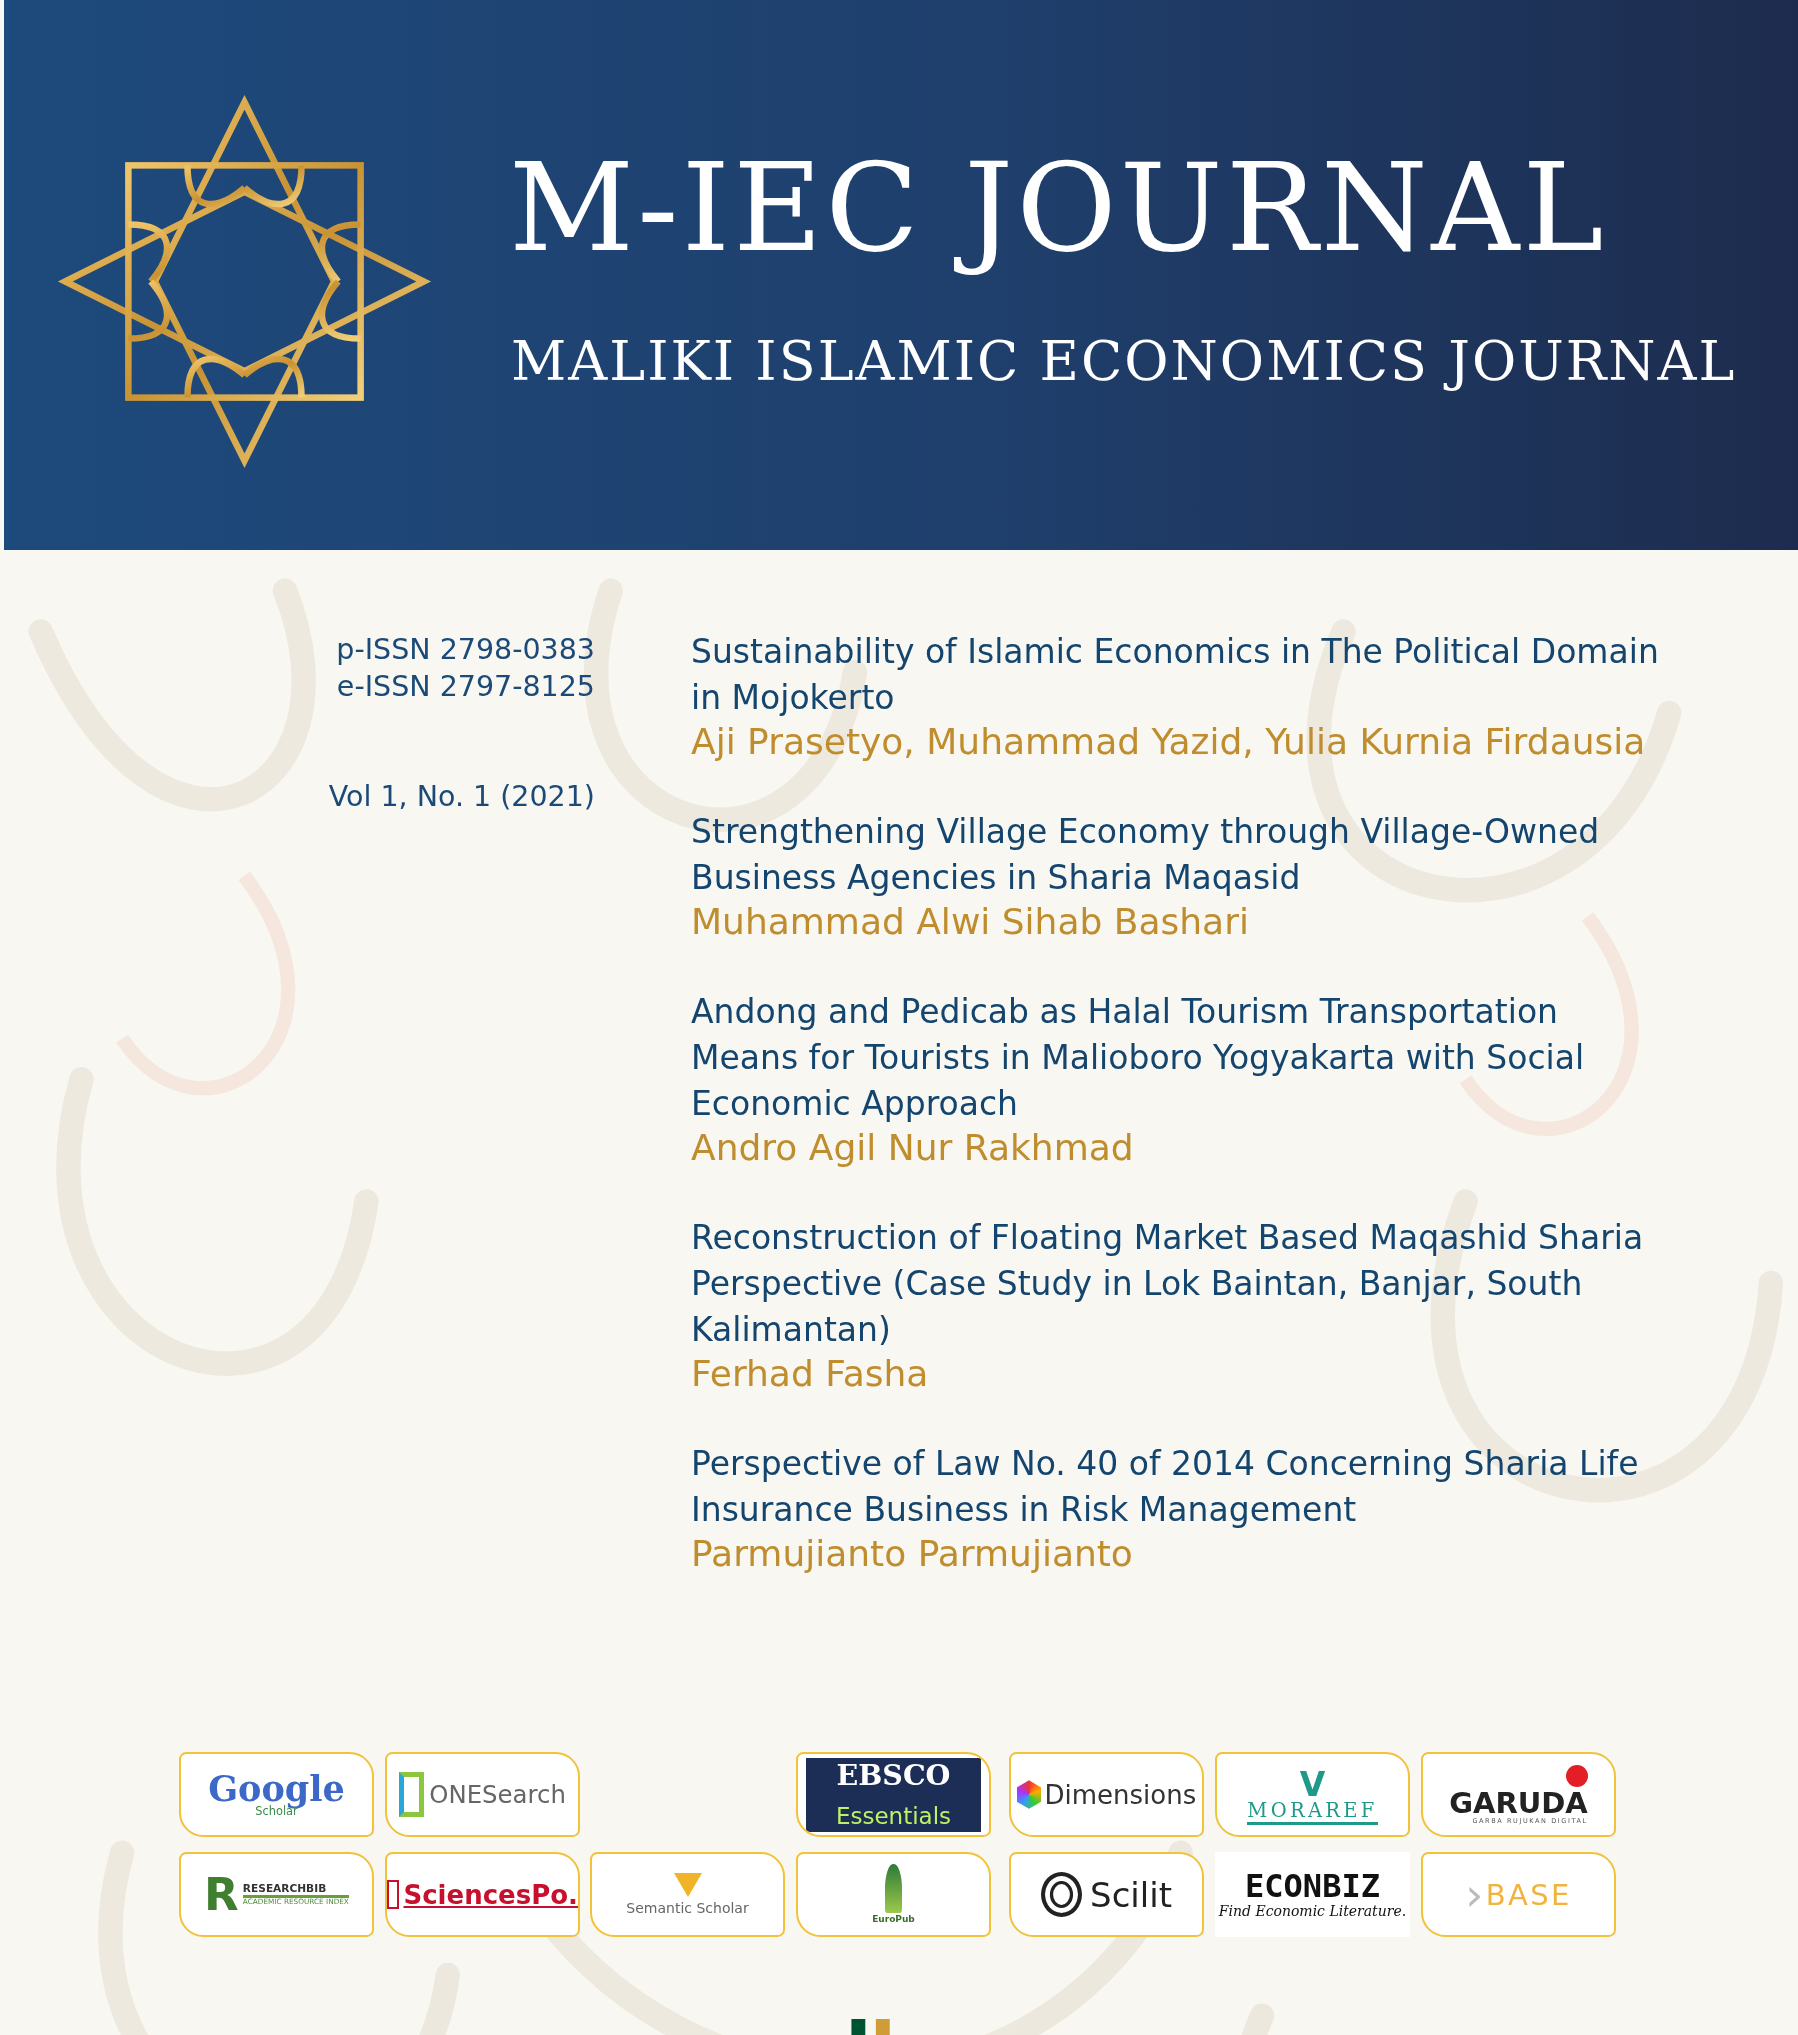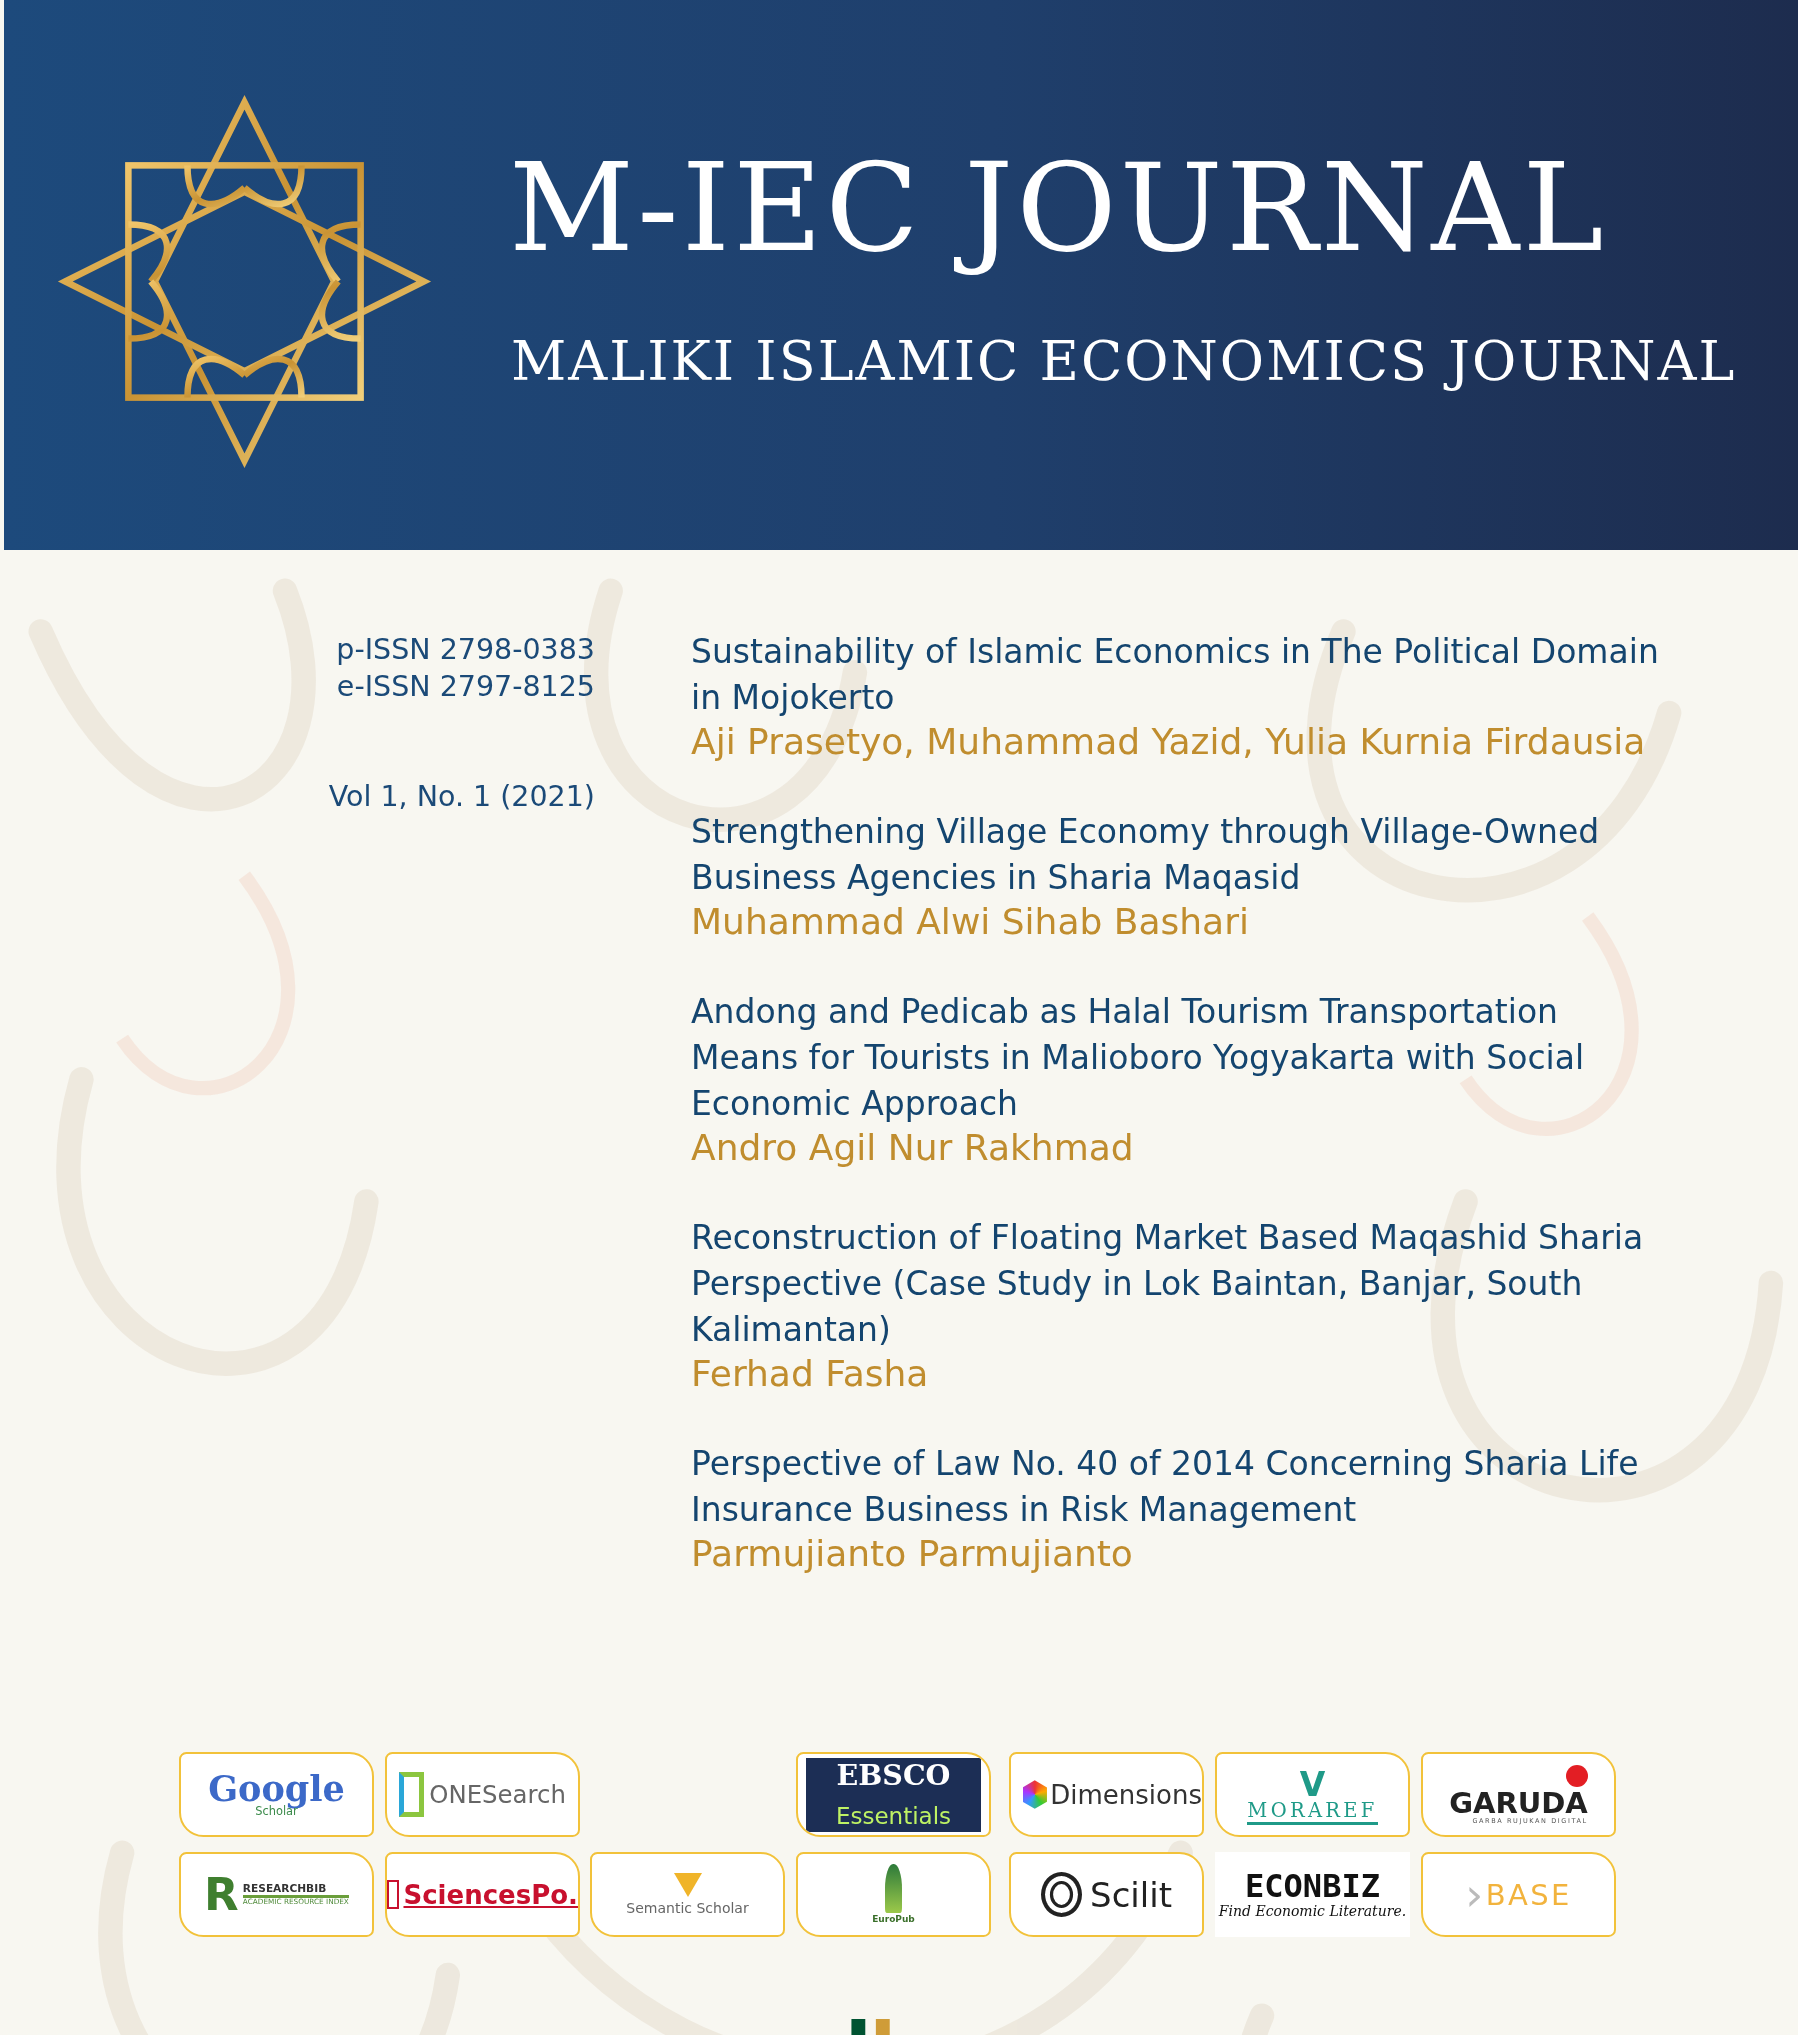--- a/index.html
+++ b/index.html
@@ -112,21 +112,21 @@
   <div class="idx" style="left:206px;top:0;">
     <span style="width:24.4px;height:45px;border:5.7px solid #8cc63f;border-left-color:#2aa7d8;margin-right:5.7px;display:inline-block;box-sizing:border-box;"></span>
     <span style="font-size:24.4px;color:#666;">ONESearch</span>
   </div>
   <div class="idx" style="left:617px;top:0;">
     <div style="background:#1c2e55;width:175px;height:74px;display:flex;flex-direction:column;align-items:center;justify-content:center;line-height:1;gap:16px;">
       <span style="font-family:'DejaVu Serif',serif;font-weight:bold;font-size:28.5px;color:#fff;">EBSCO</span>
       <span style="font-size:23px;color:#bef264;">Essentials</span>
     </div>
   </div>
-  <div class="idx" style="left:830px;top:0;justify-content:flex-end;">
+  <div class="idx" style="left:830px;top:0;">
     <span style="width:24.4px;height:28.5px;display:inline-block;background:conic-gradient(#e33,#fa0,#3c3,#39f,#a3f,#e33);clip-path:polygon(50% 0,100% 25%,100% 75%,50% 100%,0 75%,0 25%);margin-right:3.3px;"></span>
     <span style="font-size:26px;color:#333;">Dimensions</span>
   </div>
   <div class="idx" style="left:1036px;top:0;">
     <div style="text-align:center;line-height:1;">
       <span style="display:block;color:#1f9a88;font-size:33px;font-weight:bold;">V</span>
       <span style="font-family:'DejaVu Serif',serif;font-size:19.5px;letter-spacing:3.3px;color:#1f9a88;border-bottom:3.3px solid #1f9a88;">MORAREF</span>
     </div>
   </div>
   <div class="idx" style="left:1242px;top:0;">

